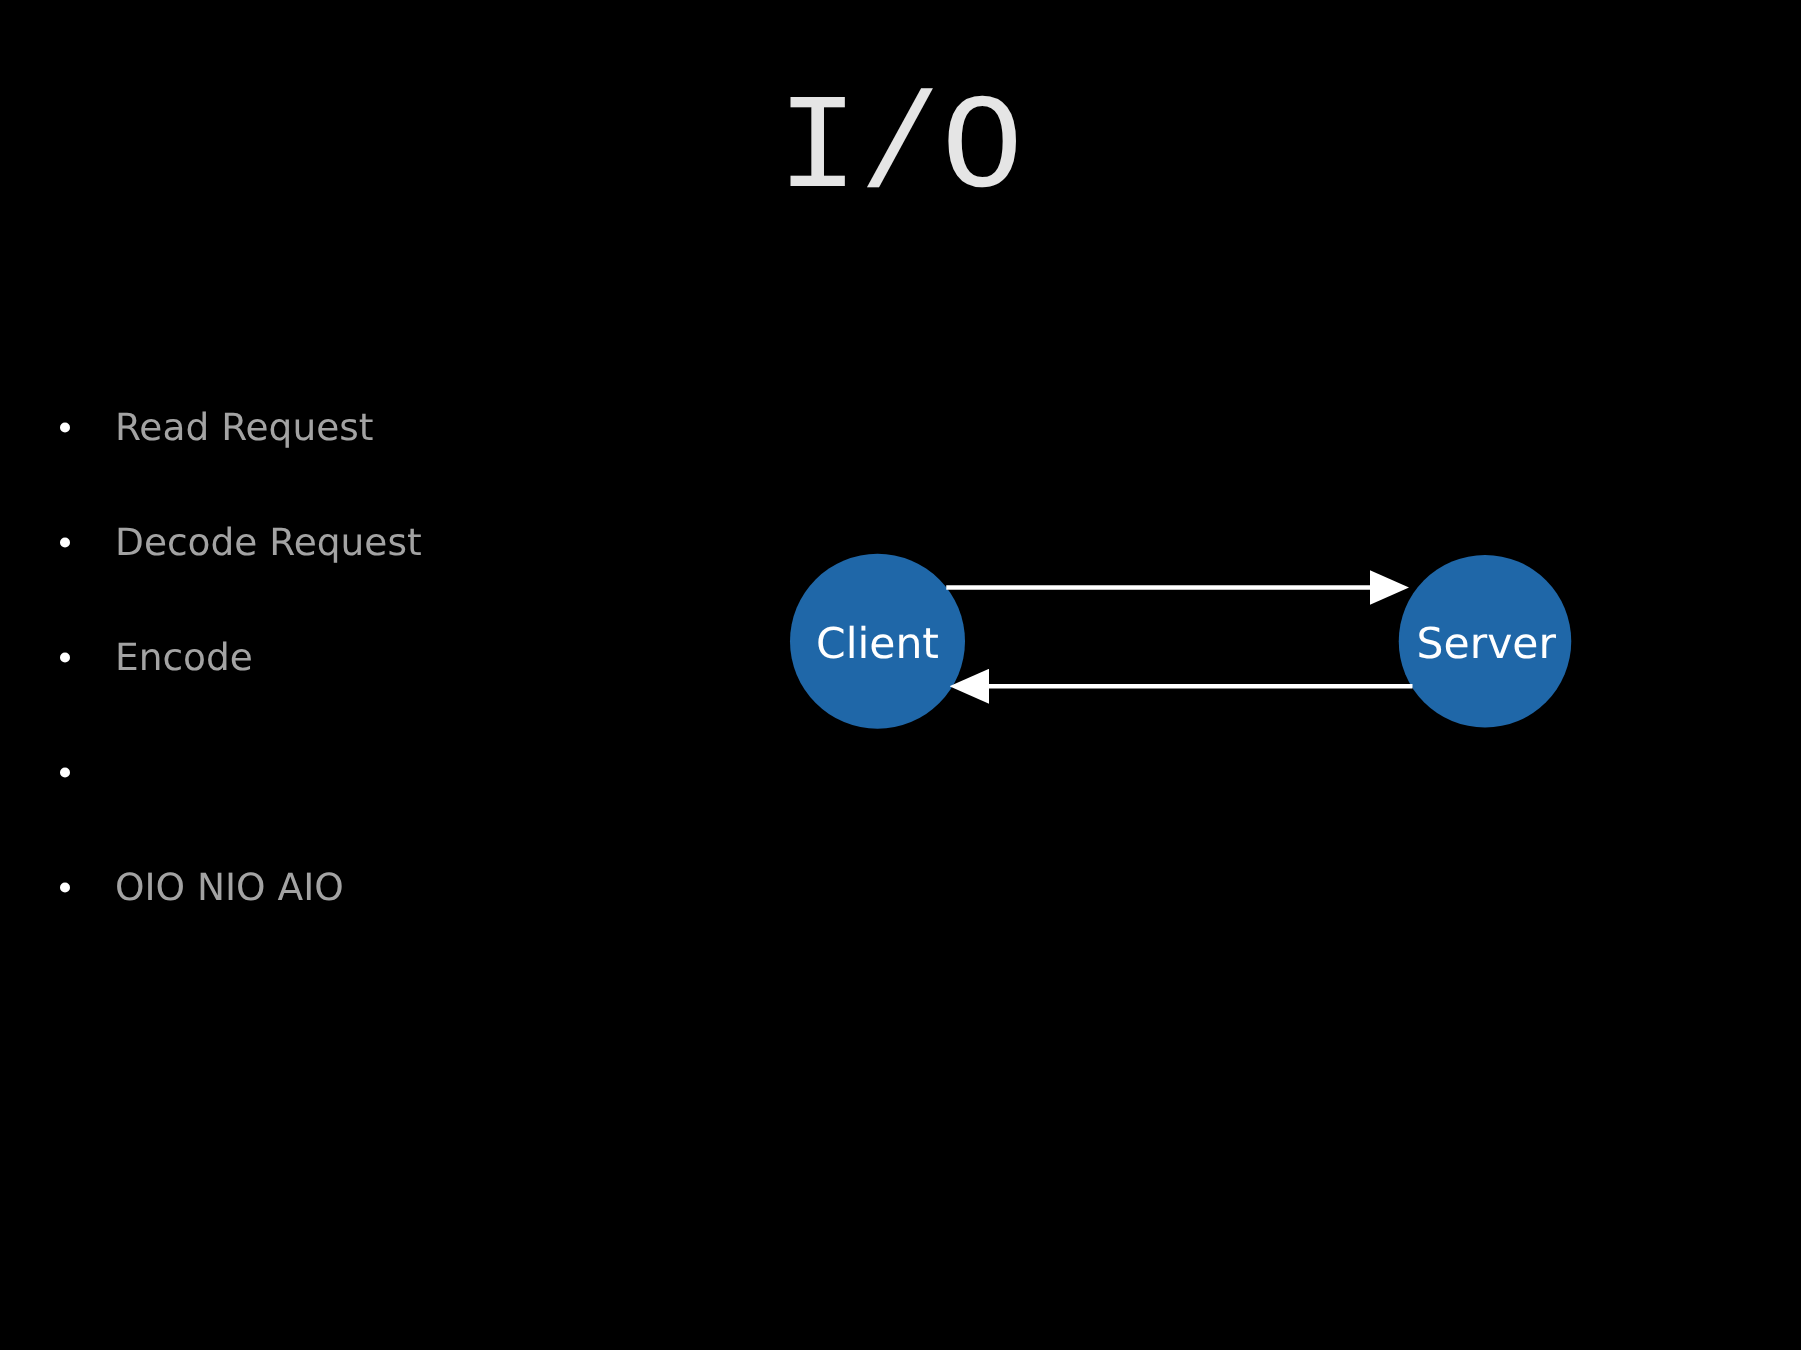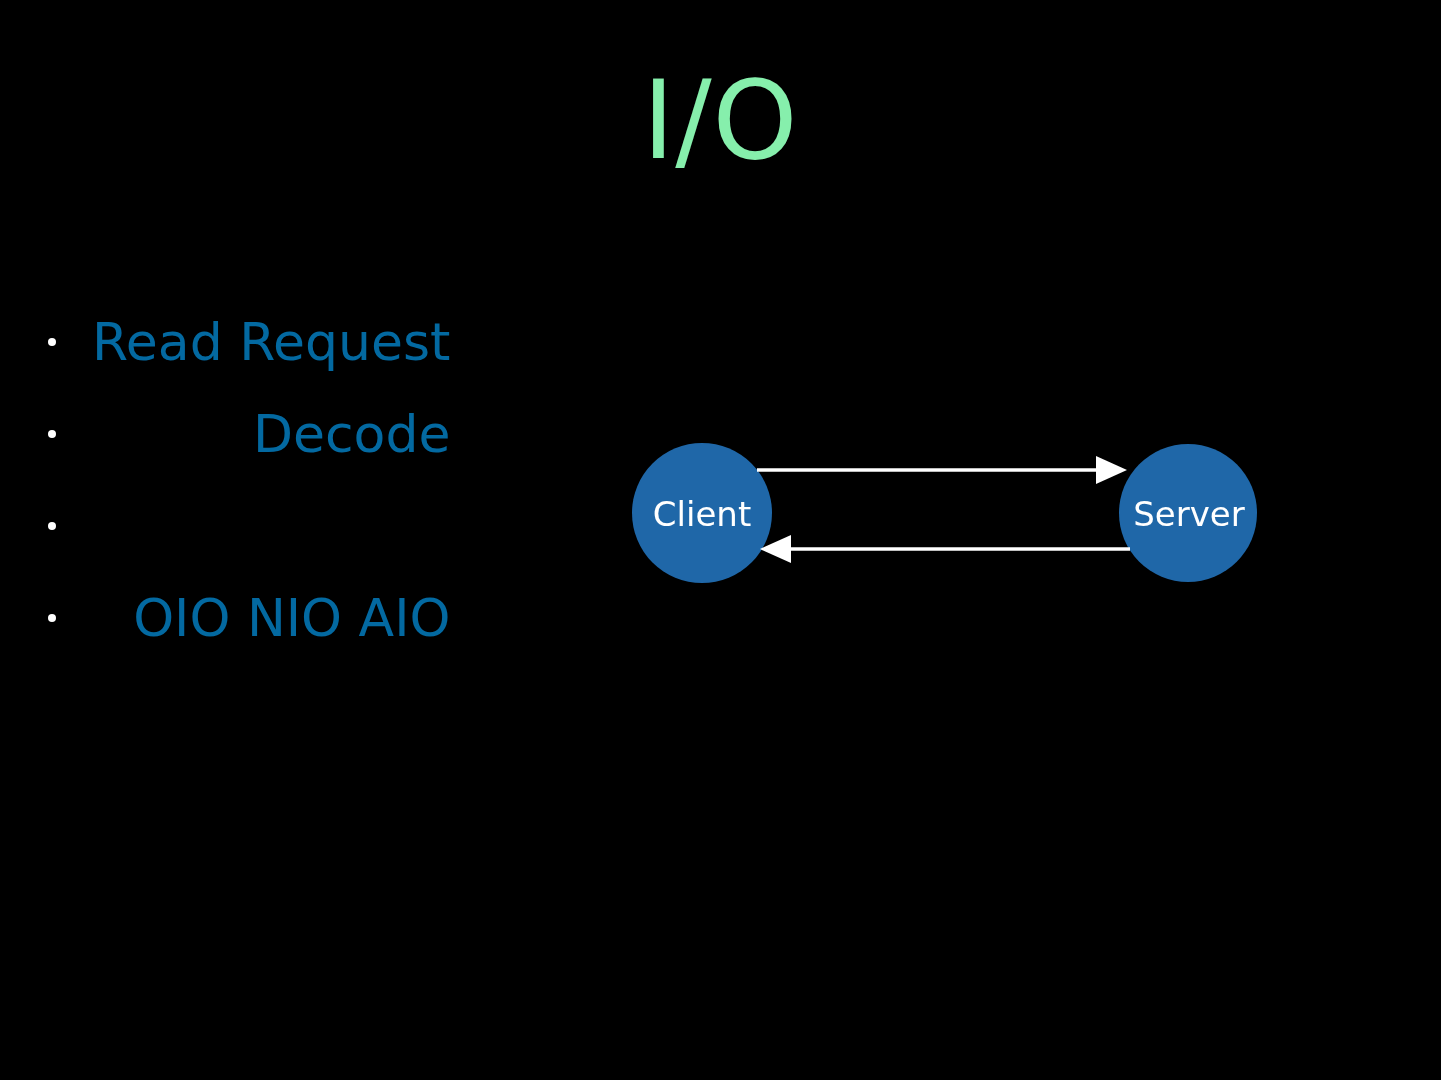--- a/index.html
+++ b/index.html
@@ -20,38 +20,38 @@
 
   .slide-title {
     position: absolute;
     top: 62px;
     left: 0;
     width: 100%;
     text-align: center;
     font-size: 108px;
     font-weight: 400;
     line-height: 1.1;
-    color: #86efac;
+    color: #e5e5e5;
     letter-spacing: 1px;
+    font-family: Liberation Mono, monospace;
   }
 
   .bullet-list {
     position: absolute;
     left: 42px;
     top: 296px;
     list-style: none;
   }
 
   .bullet-item {
     display: flex;
     align-items: center;
     height: 92px;
-    font-size: 52px;
-    color: #0369a1;
-    justify-content: space-between;
+    font-size: 30px;
+    color: #a3a3a3;
   }
 
   .bullet-dot {
     display: inline-block;
     width: 8px;
     height: 8px;
     border-radius: 50%;
     background: #fff;
     margin-right: 36px;
     margin-left: 6px;
@@ -79,21 +79,25 @@
 
   <div class="slide-title">I/O</div>
 
   <ul class="bullet-list">
     <li class="bullet-item">
       <span class="bullet-dot"></span>
       <span>Read Request</span>
     </li>
     <li class="bullet-item">
       <span class="bullet-dot"></span>
-      <span>Decode</span>
+      <span>Decode Request</span>
+    </li>
+    <li class="bullet-item">
+      <span class="bullet-dot"></span>
+      <span>Encode</span>
     </li>
     <li class="bullet-item">
       <span class="bullet-dot"></span>
     </li>
     <li class="bullet-item">
       <span class="bullet-dot"></span>
       <span>OIO NIO AIO</span>
     </li>
   </ul>
 

